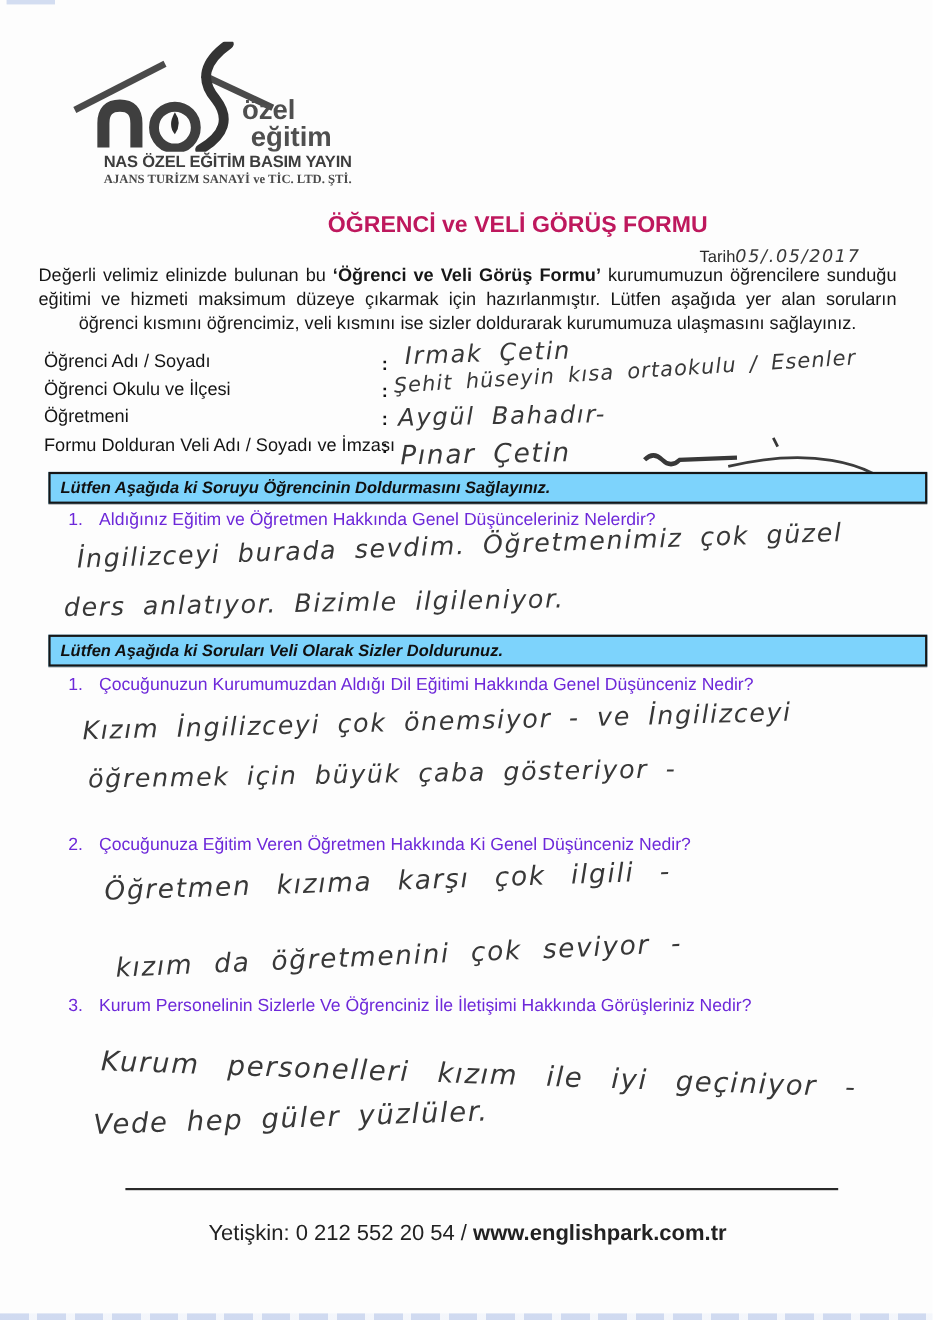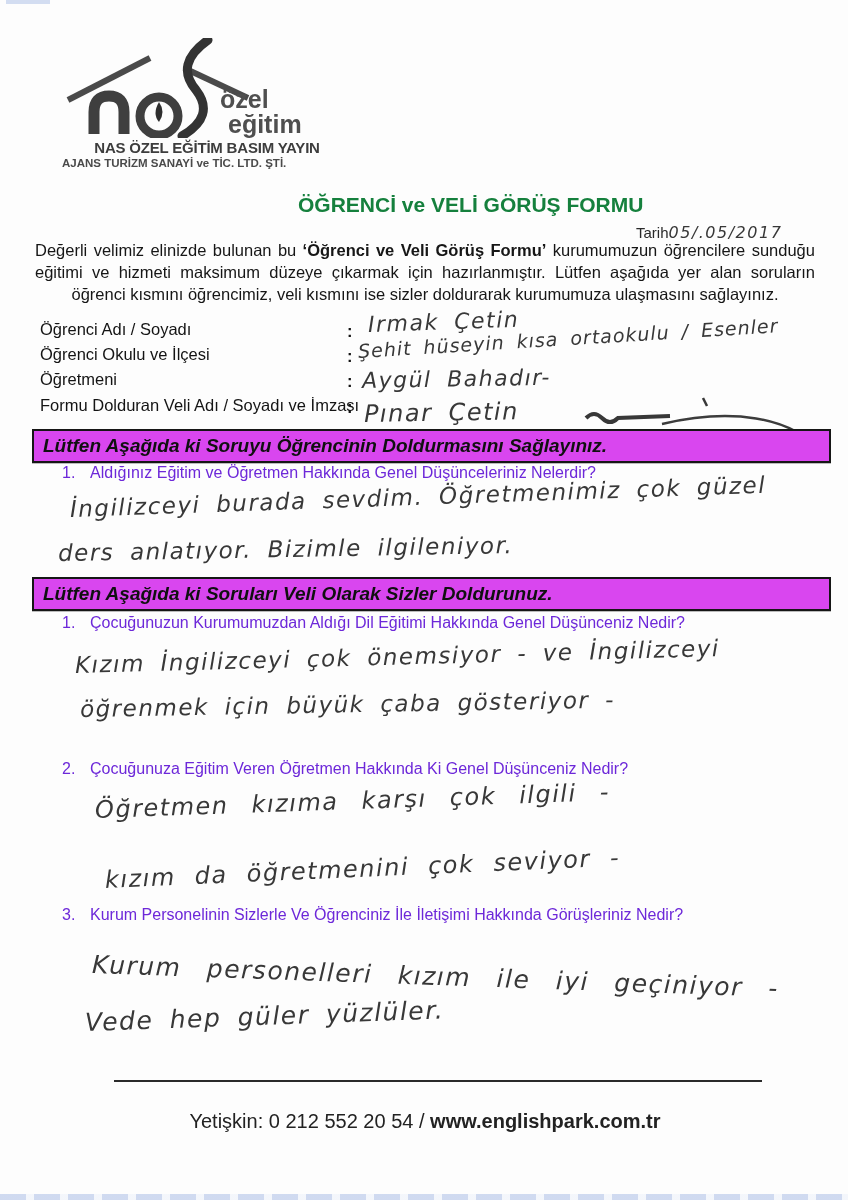--- a/index.html
+++ b/index.html
@@ -13,47 +13,47 @@
     background:repeating-linear-gradient(90deg,#c8d4ee 0 26px,#f2f5fb 26px 34px);
     opacity:.85;
   }
   .edge-top {
     position:absolute; left:6px; top:0; width:44px; height:4px; background:#c8d4ee; opacity:.8;
   }
   
   .nas-logo { position:absolute; left:62px; top:38px; width:290px;text-align:center; }
   .nas-company1 { position:absolute; left:62px; top:139px; width:290px; text-align:center;
     font-size:15px; font-weight:bold; color:#3d3d3d; letter-spacing:-0.2px; }
-  .nas-company2 { position:absolute; left:62px; top:157px; width:290px; 
-    font-size:11.5px; font-weight:bold; color:#4a4a4a; }
+  .nas-company2 { position:absolute; left:62px; top:157px; width:290px; text-align:center;
+    font-size:11.5px; font-weight:bold; color:#4a4a4a;font-family:Liberation Serif, serif; }
   .ep-wrap { position:absolute; left:430px; top:52px; width:400px; height:125px; }
   .ep-statue { position:absolute; left:0; top:0; }
   .ep-text { position:absolute; left:42px; bottom:8px; font-size:45px; color:#4f4f4f;
     letter-spacing:2px; font-weight:400; transform:scaleY(1.02); white-space:nowrap; }
   
   .title { position:absolute; left:298px; top:193px; font-size:21px; font-weight:bold;
-    letter-spacing:0px; color:#15803d; }
+    letter-spacing:0px; color:#be185d; }
   .date-line { position:absolute; left:636px; top:191px; font-size:15px; color:#2a2a2a; white-space:nowrap;margin-top:32px; }
   .date-line .hand { font-size:16px; }
   
   .intro { position:absolute; left:35px; top:240px; width:780px; font-size:16.5px;
     line-height:1.33; color:#161616; text-align:justify; text-align-last:center; }
   
   .field-label { position:absolute; left:40px; font-size:16.5px; color:#141414; white-space:nowrap; }
   .field-colon { position:absolute; left:347px; font-size:16.5px; font-weight:bold; color:#141414; }
   
   .hand {
     font-family:"DejaVu Sans", sans-serif; font-style:italic; color:#383838;
     letter-spacing:1.5px; word-spacing:7px; white-space:nowrap;
   }
   .hw { position:absolute; transform-origin:left center; }
   
   .section-box {
-    position:absolute; left:32px; width:786px; border:2px solid #161616; background:#d946ef;
-    font-size:19px; font-weight:bold; font-style:italic; padding:4px 0 4px 9px; color:#101010;
+    position:absolute; left:44px; width:786px; border:2px solid #161616; background:#7dd3fc;
+    font-size:15px; font-weight:bold; font-style:italic; padding:4px 0 4px 9px; color:#101010;
     box-shadow:0 1px 0 #bbb;
   }
   
   .question { position:absolute; left:62px; font-size:16px; color:#6d28d9; white-space:nowrap; }
   .question .qno { display:inline-block; width:28px; }
   
   .footer-rule { position:absolute; left:114px; top:1080px; width:648px; height:2px; background:#2a2a2a; }
   .footer-address { position:absolute; left:60px; top:1088px; width:730px; text-align:center;
     font-size:16px; color:#222; }
   .footer-phone { position:absolute; left:60px; top:1110px; width:730px; text-align:center;

